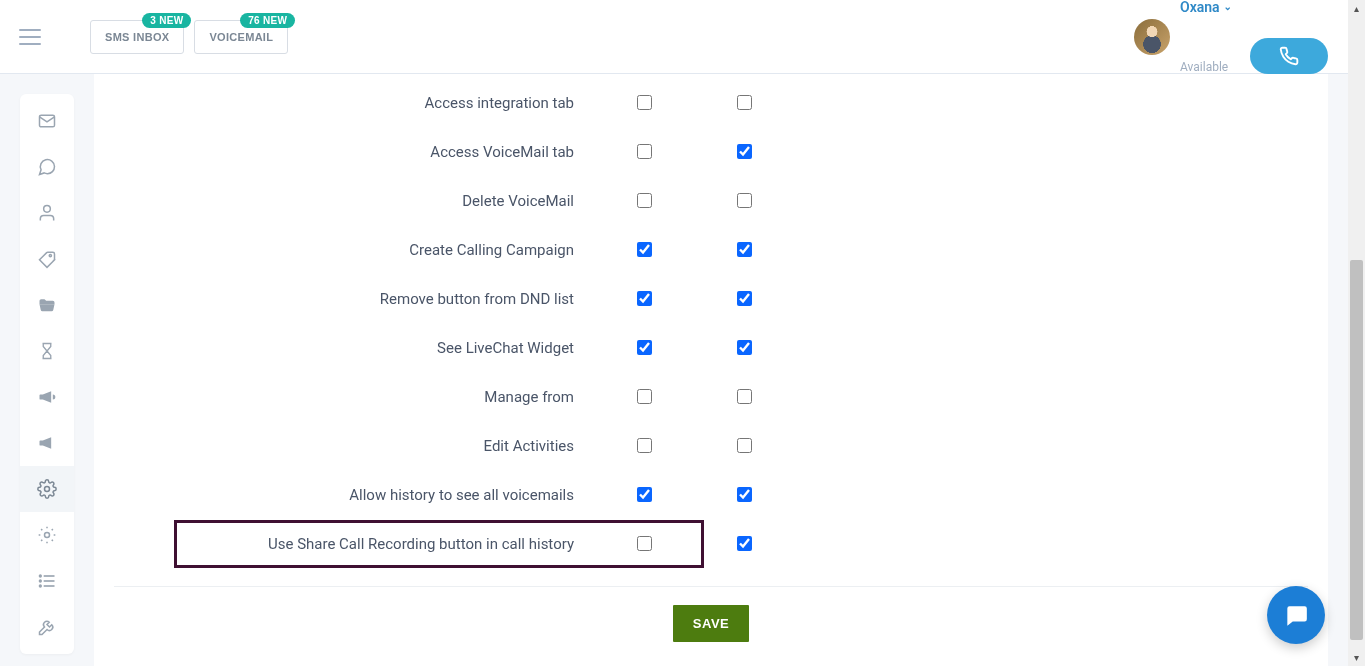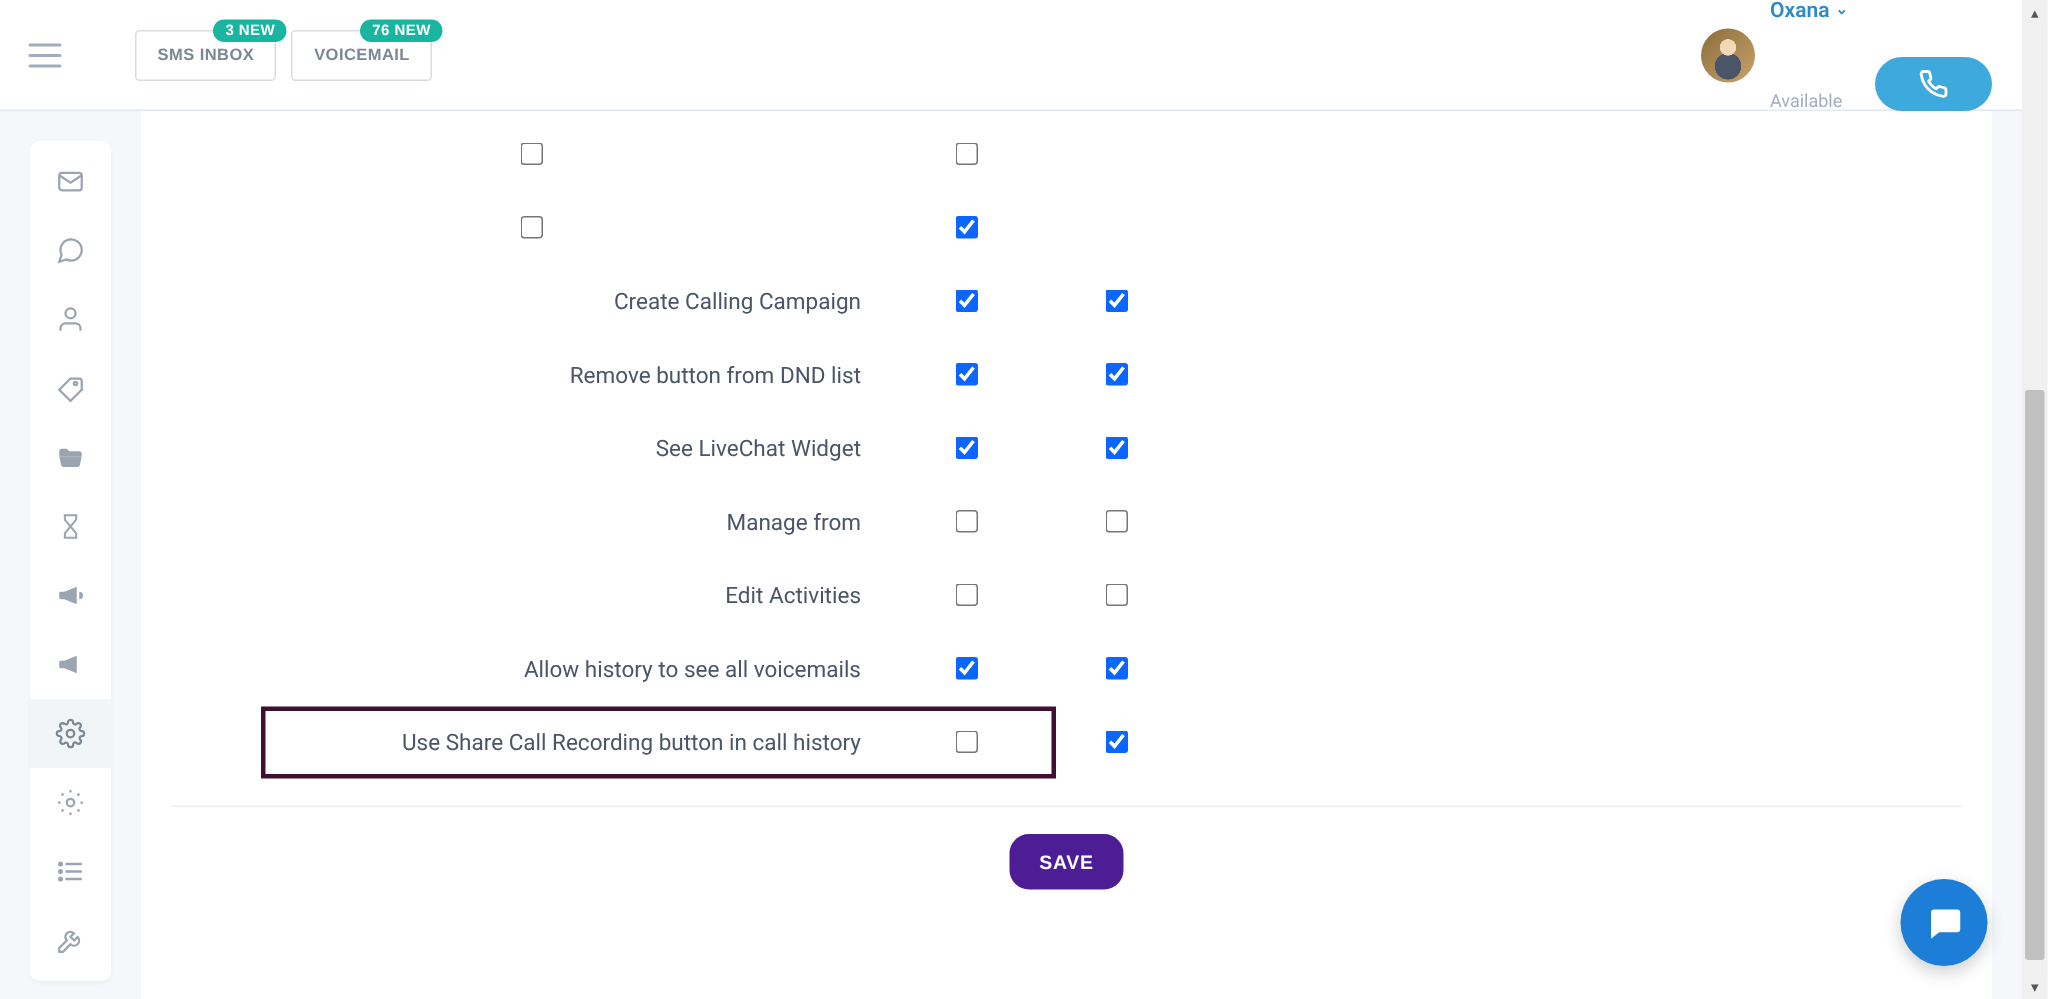--- a/index.html
+++ b/index.html
@@ -147,23 +147,23 @@
     top: 1px;
     width: 530px;
     height: 48px;
     border: 3px solid #3f1032;
     pointer-events: none;
   }
 
   .divider { height:1px; background:#eceff2; margin: 18px 20px 0 20px; }
   .save-wrap { display:flex; justify-content:center; margin-top: 18px; }
   .save-btn {
-    background:#4c1d95; color:#fff; border:none;
+    background:#4d7c0f; color:#fff; border:none;
     font-weight:700; font-size:13px; letter-spacing:.5px;
-    padding: 11px 20px; border-radius:13px; cursor:pointer;
+    padding: 11px 20px; border-radius:1px; cursor:pointer;
   }
 
   .fab {
     position:absolute; right: 40px; bottom: 22px;
     width: 58px; height:58px; border-radius:50%;
     background:#1c7ed6; color:#fff;
     display:flex; align-items:center; justify-content:center;
     box-shadow: 0 4px 12px rgba(0,0,0,.2);
     cursor:pointer;
   }
@@ -280,34 +280,46 @@
     <div class="side-item">
       <svg width="20" height="20" viewBox="0 0 24 24" fill="none" stroke="currentColor" stroke-width="1.8">
           <path d="M14.7 6.3a4 4 0 0 0-5.66 5.66L3 18v3h3l6.04-6.04a4 4 0 0 0 5.66-5.66L15 12l-3-3z"></path>
         </svg>
     </div>
   </div>
 
   <div class="main">
     <div class="perm-table" id="perm-rows">
         <div class="perm-row">
-          <div class="chk-cell">
-            <input type="checkbox" style="">
-          </div>
-          <div class="chk-cell">
-            <input type="checkbox" style="">
-          </div>
-          <div></div>
-        </div>
-        <div class="perm-row">
-          <div class="chk-cell">
-            <input type="checkbox" style="">
-          </div>
-          <div class="chk-cell">
-            <input type="checkbox" checked="" style="">
+          <div class="perm-label">Access integration tab</div>
+          <div class="chk-cell">
+            <input type="checkbox" style="">
+          </div>
+          <div class="chk-cell">
+            <input type="checkbox" style="">
+          </div>
+          <div></div>
+        </div>
+        <div class="perm-row">
+          <div class="perm-label">Access VoiceMail tab</div>
+          <div class="chk-cell">
+            <input type="checkbox" style="">
+          </div>
+          <div class="chk-cell">
+            <input type="checkbox" checked="" style="">
+          </div>
+          <div></div>
+        </div>
+        <div class="perm-row">
+          <div class="perm-label">Delete VoiceMail</div>
+          <div class="chk-cell">
+            <input type="checkbox" style="">
+          </div>
+          <div class="chk-cell">
+            <input type="checkbox" style="">
           </div>
           <div></div>
         </div>
         <div class="perm-row">
           <div class="perm-label">Create Calling Campaign</div>
           <div class="chk-cell">
             <input type="checkbox" checked="" style="">
           </div>
           <div class="chk-cell">
             <input type="checkbox" checked="" style="">

